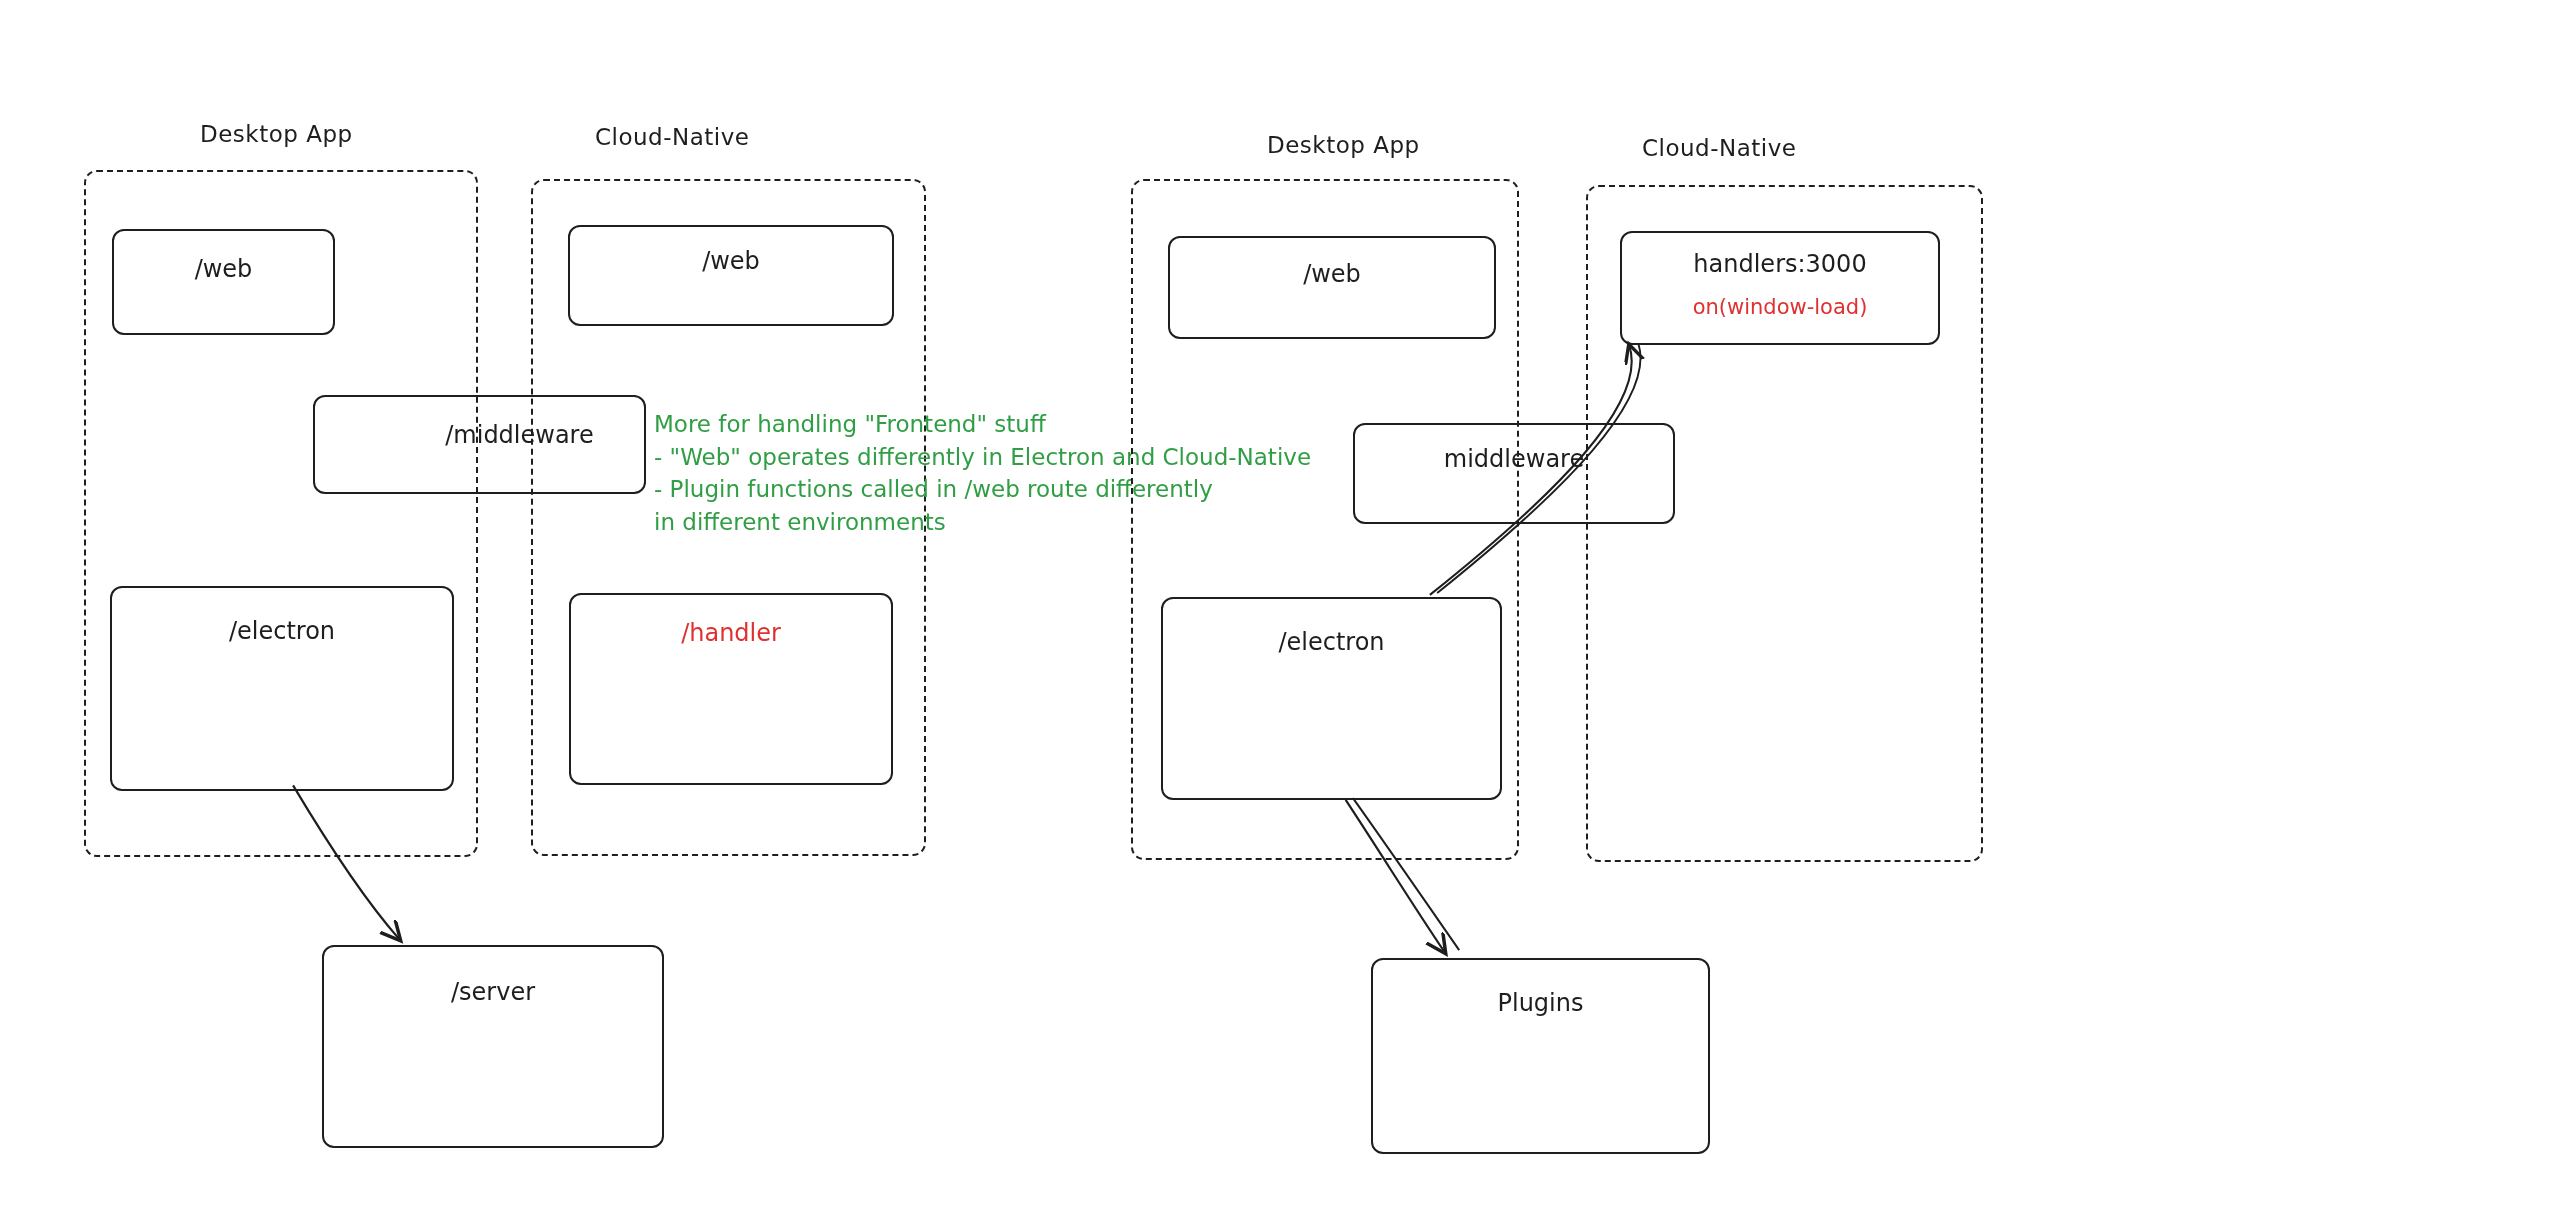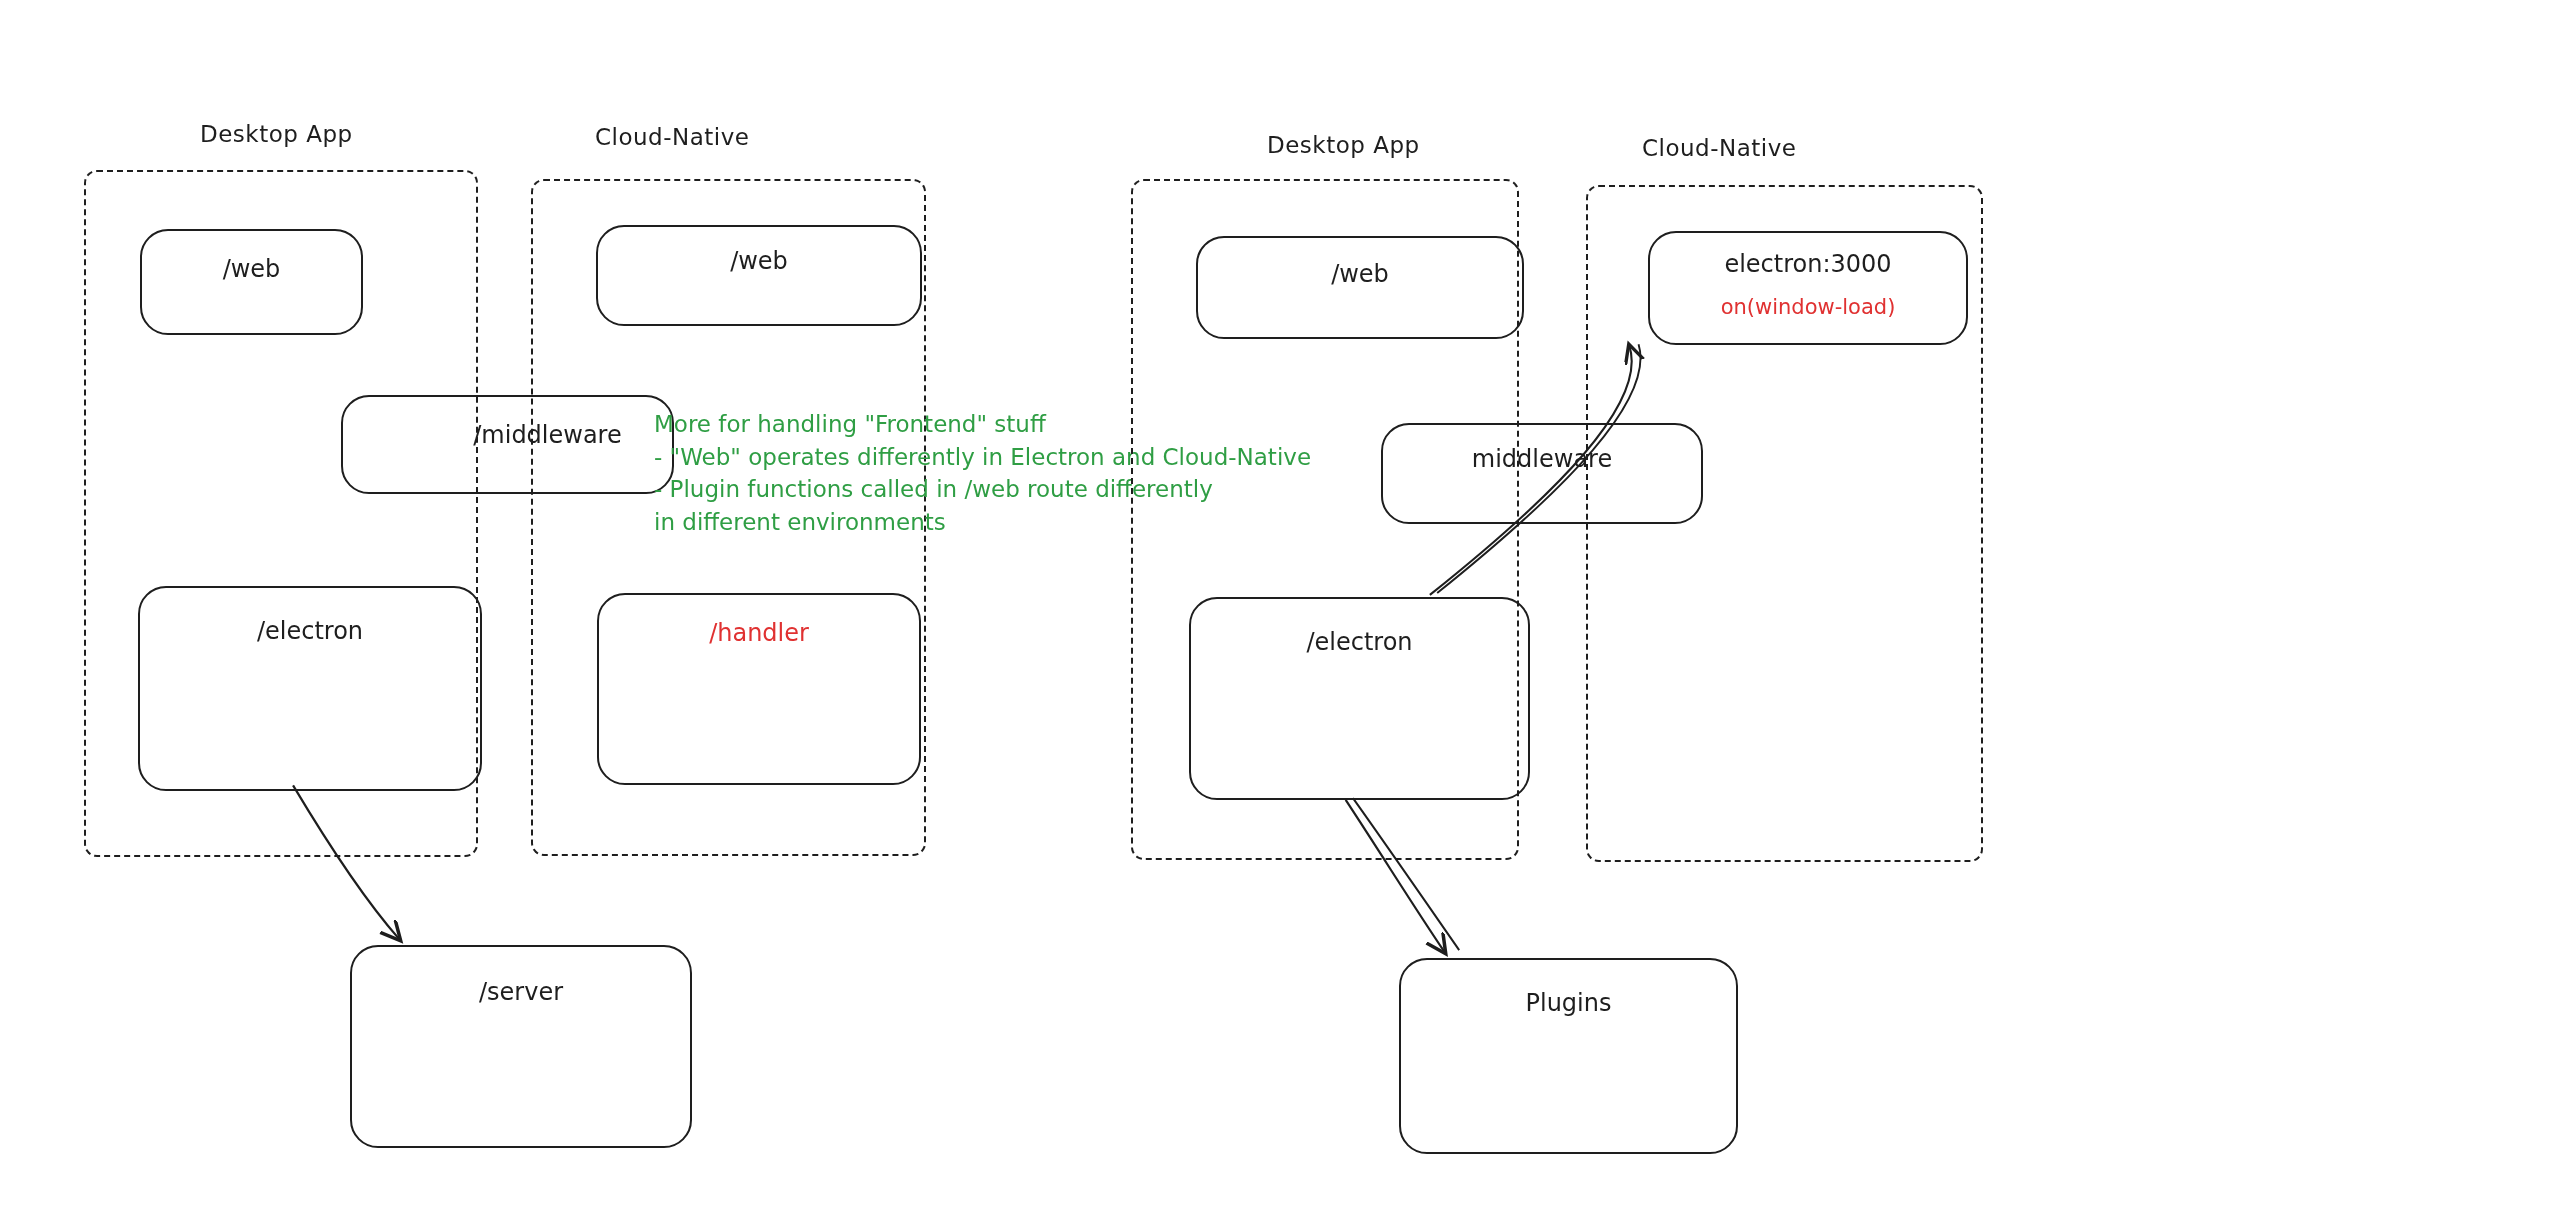--- a/index.html
+++ b/index.html
@@ -24,24 +24,23 @@
   }
   .group-box {
     position: absolute;
     border: 2.3px dashed #1e1e1e;
     border-radius: 13px;
     box-sizing: border-box;
   }
   .node {
     position: absolute;
     border: 2.3px solid #1e1e1e;
-    border-radius: 28px;
+    border-radius: 12px;
     box-sizing: border-box;
     background: transparent;
-    margin-left: 28px;
   }
   .node-label {
     position: absolute;
     width: 100%;
     text-align: center;
     font-size: 24px;
     color: #1e1e1e;
     white-space: nowrap;
   }
   .node-label.red {
@@ -111,21 +110,21 @@
   <div class="group-box" style="left:1131px; top:179px; width:388px; height:681px;"></div>
 
   <div class="group-label" style="left:1642px; top:135px;">Cloud-Native</div>
   <div class="group-box" style="left:1586px; top:185px; width:397px; height:677px;"></div>
 
   <div class="node" style="left:1168px; top:236px; width:328px; height:103px;">
     <div class="node-label" style="top:22px;">/web</div>
   </div>
 
   <div class="node" style="left:1620px; top:231px; width:320px; height:114px;">
-    <div class="node-label" style="top:16.5px;">electron:3000</div>
+    <div class="node-label" style="top:16.5px;">handlers:3000</div>
     <div class="node-label sub red" style="top:62px;text-align:center;">on(window-load)</div>
   </div>
 
   <div class="node" style="left:1353px; top:423px; width:322px; height:101px;">
     <div class="node-label" style="top:20px;">middleware</div>
   </div>
 
   <div class="node" style="left:1161px; top:597px; width:341px; height:203px;">
     <div class="node-label" style="top:29px;">/electron</div>
   </div>

